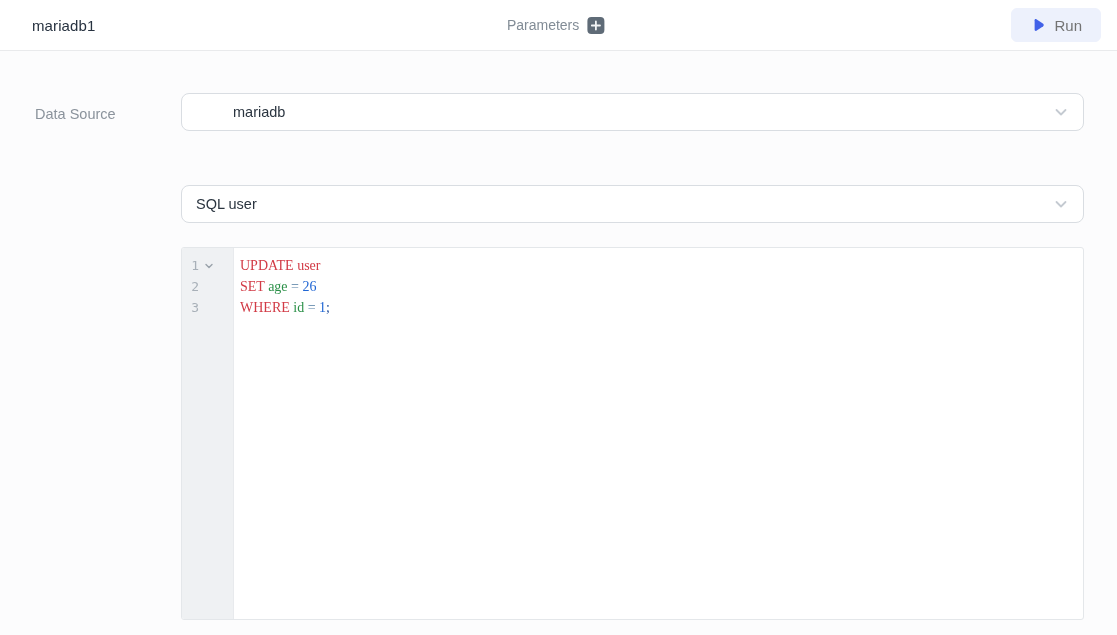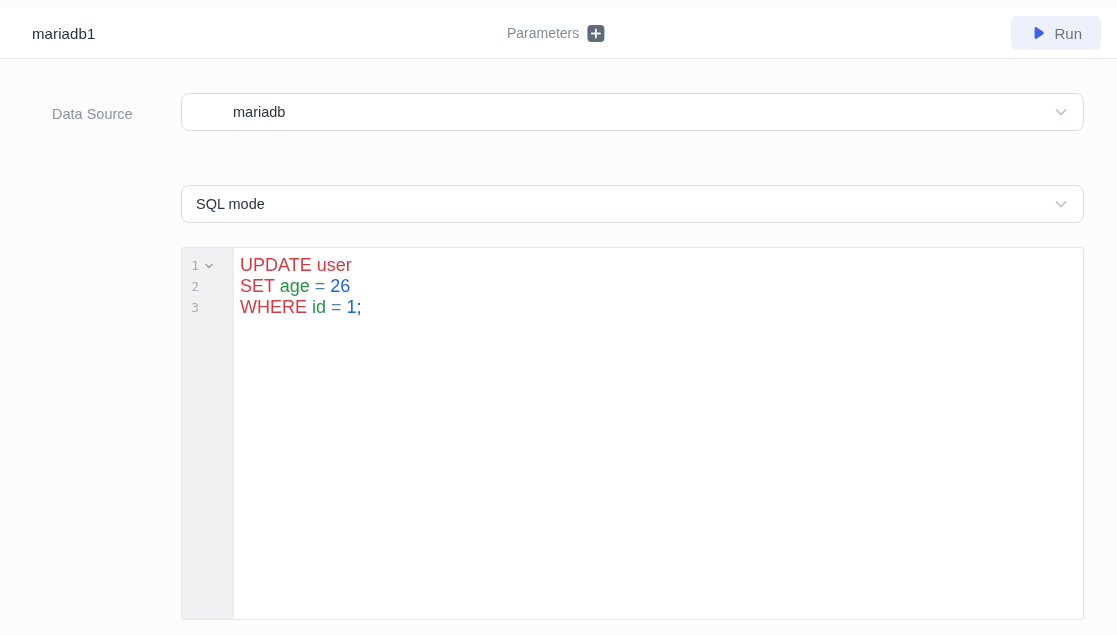--- a/index.html
+++ b/index.html
@@ -9,21 +9,21 @@
   *{box-sizing:border-box;}
   html,body{margin:0;padding:0;}
   body{
     width:1117px;height:635px;overflow:hidden;position:relative;
     background:#fcfcfd;
     font-family:"Liberation Sans", sans-serif;
     -webkit-font-smoothing:antialiased;
   }
   
   .topbar{
-    position:absolute;left:0;top:8px;width:1117px;height:51px;
+    position:absolute;left:0;top:0;width:1117px;height:51px;
     background:#ffffff;border-bottom:1px solid #e9eaec;
     display:flex;align-items:center;
   }
   .topbar-title{
     margin-left:32px;font-size:15px;color:#273240;letter-spacing:.1px;
   }
   .params-group{
     position:absolute;left:50%;top:0;height:50px;transform:translateX(-53%);
     display:flex;align-items:center;gap:8px;
   }
@@ -41,21 +41,21 @@
     font-family:"Liberation Sans", sans-serif;
   }
   .btn-preview{
     background:#ffffff;border:1px solid #d9dde2;color:#333c46;
   }
   .btn-run{
     background:#edf1fc;border:1px solid #edf1fc;color:#737373;
   }
   
   .field-label{
-    position:absolute;left:52px;top:106px;font-size:14.5px;color:#8b939c;
+    position:absolute;left:35px;top:106px;font-size:14.5px;color:#8b939c;
   }
   .select{
     position:absolute;left:181px;width:903px;height:38px;
     background:#ffffff;border:1px solid #d9dde2;border-radius:8px;
     display:flex;align-items:center;cursor:pointer;
   }
   .select-ds{top:93px;padding-left:37px;}
   .select-mode{top:185px;}
   .select-value{margin-left:14px;font-size:14.5px;color:#2b3540;flex:1;}
   .select-caret{margin-right:14px;display:flex;align-items:center;}
@@ -72,21 +72,21 @@
   .gutter-row{
     height:21px;display:flex;align-items:center;padding-left:7px;
   }
   .ln{
     width:10px;text-align:right;
     font-family:"DejaVu Sans Mono", monospace;font-size:13px;color:#a8b0b8;
   }
   .fold{width:14px;margin-left:3px;display:flex;align-items:center;justify-content:center;height:14px;cursor:pointer;}
   .code-area{
     flex:1;padding:7px 0 0 6px;
-    font-family:Liberation Sans, sans-serif;font-size:18px;
+    font-family:Liberation Serif, serif;font-size:14px;
     cursor:text;
   }
   .code-line{height:21px;line-height:21px;white-space:pre;}
   .tok-kw{color:var(--kw);}
   .tok-id{color:var(--id);}
   .tok-num{color:var(--num);}
   .tok-op{color:var(--op);}
   .tok-pun{color:var(--pun);}
   .tok-pl{color:#30363c;}
 </style>
@@ -124,21 +124,21 @@
 <div class="select select-ds">
   <span class="select-value">mariadb</span>
   <span class="select-caret">
     <svg width="16" height="16" viewBox="0 0 16 16" fill="none">
         <path d="M3.5 6 L8 10.5 L12.5 6" stroke="#c4cad1" stroke-width="1.8" stroke-linecap="round" stroke-linejoin="round"></path>
       </svg>
   </span>
 </div>
 
 <div class="select select-mode">
-  <span class="select-value">SQL mode</span>
+  <span class="select-value">SQL user</span>
   <span class="select-caret">
     <svg width="16" height="16" viewBox="0 0 16 16" fill="none">
         <path d="M3.5 6 L8 10.5 L12.5 6" stroke="#c4cad1" stroke-width="1.8" stroke-linecap="round" stroke-linejoin="round"></path>
       </svg>
   </span>
 </div>
 
 <div class="editor">
   <div class="gutter">
       <div class="gutter-row">

